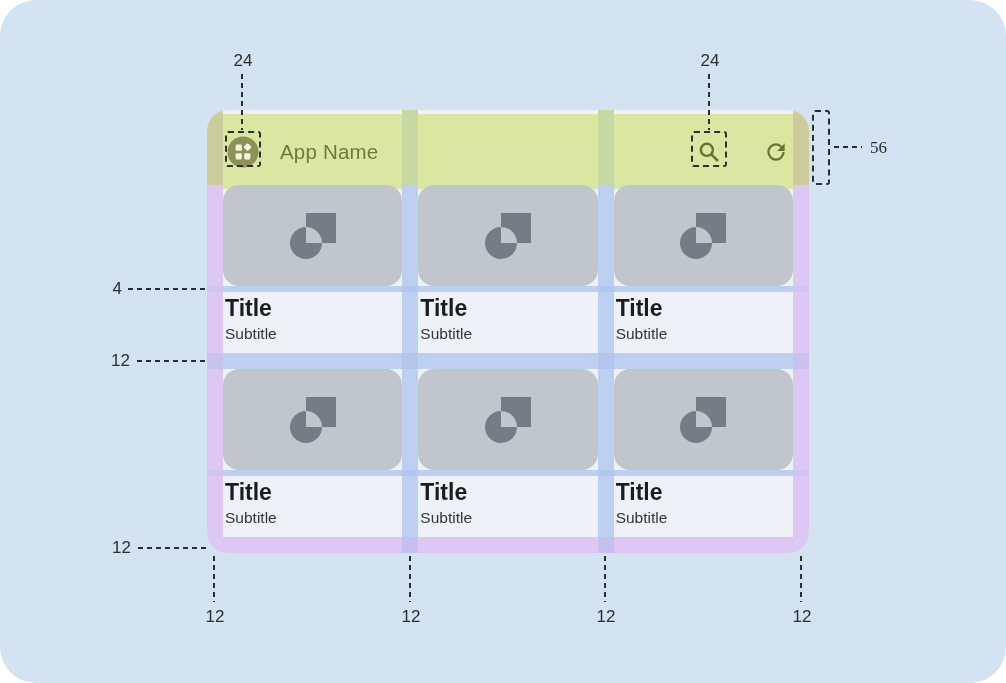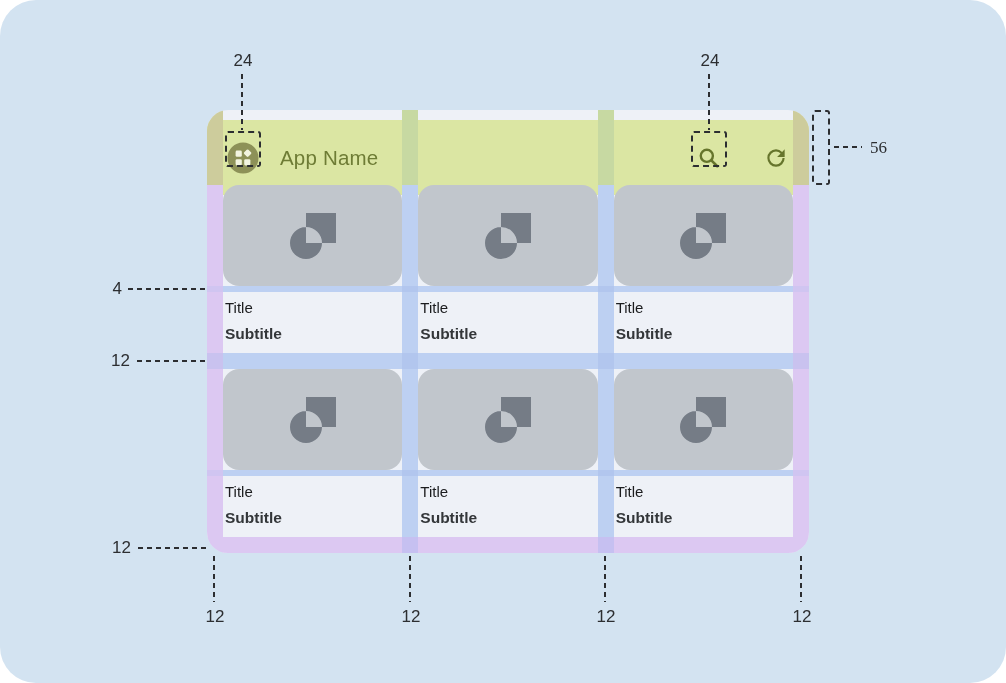--- a/index.html
+++ b/index.html
@@ -2,35 +2,35 @@
 <html style="--page-bg: #d3e3f1; --mockup-bg: #eef1f7; --appbar-green: #dbe6a3; --gutter-green: #c7d9a2; --margin-olive: #cdcc9c; --margin-purple: #dcc8f2; --margin-blend: #d0c5f1; --margin-blend2: #c9c2ef; --gutter-blue: #bdd0f2; --gutter-dark: #b2c6ee; --gutter-violet: #c6c0f1; --card-image-bg: #c1c6cc; --card-icon: #757c86; --appbar-icon-olive: #66752c; --appbar-text-olive: #6e7c35; --avatar-circle: #8d9158; --avatar-glyph: #f2f4e0; --title-text: #1b1c1e; --subtitle-text: #333639; --annotation: #2c2e31;"><head>
 <meta charset="utf-8">
 <style>
   html,body{margin:0;padding:0;background:#ffffff;font-family:"Liberation Sans",sans-serif;}
   .stage{position:relative;width:1006px;height:683px;background:#ffffff;overflow:hidden;}
   .page-bg{position:absolute;inset:0;border-radius:36px;background:var(--page-bg);}
 
   
   .mockup{position:absolute;left:207px;top:110px;width:602px;height:443px;
           border-radius:21px;overflow:hidden;background:var(--mockup-bg);}
-  .appbar{position:absolute;left:0;top:10px;width:718px;height:75px;background:var(--appbar-green);}
+  .appbar{position:absolute;left:0;top:4px;width:718px;height:75px;background:var(--appbar-green);}
   .lead-btn{position:absolute;left:20px;top:22px;width:32px;height:32px;}
   .appname{position:absolute;left:73px;top:0;height:75px;display:flex;align-items:center;
            font-size:20.5px;font-weight:500;letter-spacing:.2px;color:var(--appbar-text-olive);}
   .action{position:absolute;top:25px;width:26px;height:26px;}
   .action.search{left:489px;} .action.refresh{left:556px;}
 
   .cards{position:absolute;left:16px;top:75px;width:570px;display:grid;
          grid-template-columns:repeat(3,1fr);column-gap:16px;row-gap:16px;}
   .card{height:168px;}
   .card-img{height:101px;border-radius:16px;background:var(--card-image-bg);
             display:flex;align-items:center;justify-content:center;}
   .card-text{margin-top:6px;padding:3px 0 0 2px;}
-  .card-title{font-size:15px;font-weight:400;line-height:26px;color:var(--title-text);}
-  .card-sub{font-size:15.5px;font-weight:700;line-height:25px;color:var(--subtitle-text);}
+  .card-title{font-size:23px;font-weight:700;line-height:26px;color:var(--title-text);}
+  .card-sub{font-size:15.5px;font-weight:400;line-height:25px;color:var(--subtitle-text);}
 
   
   .strip{position:absolute;}
   .h-blue{left:16px;width:570px;background:var(--gutter-blue);}
   .h4a{top:176px;height:6px;} .hrow{top:243px;height:16px;} .h4b{top:360px;height:6px;}
   .h-bottom{left:0;top:427px;width:602px;height:16px;background:var(--margin-purple);}
   .gutter{top:0;width:16px;height:443px;background:linear-gradient(to bottom,
       var(--gutter-green) 0 75px, var(--gutter-blue) 75px 176px, var(--gutter-dark) 176px 182px,
       var(--gutter-blue) 182px 243px, var(--gutter-dark) 243px 259px, var(--gutter-blue) 259px 360px,
       var(--gutter-dark) 360px 366px, var(--gutter-blue) 366px 427px, var(--gutter-violet) 427px 443px);}

